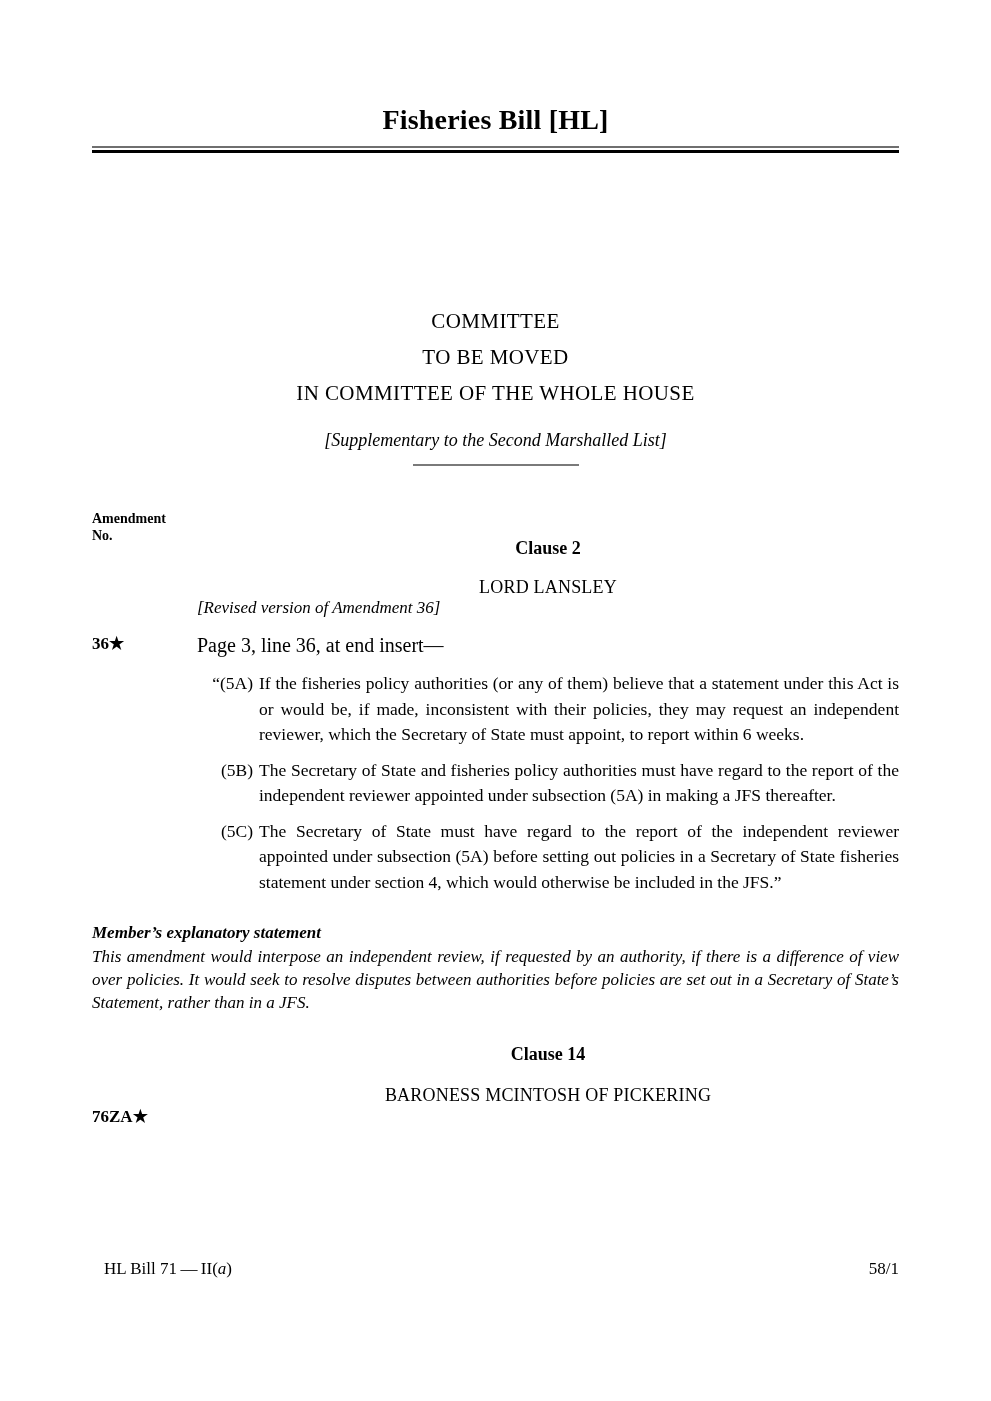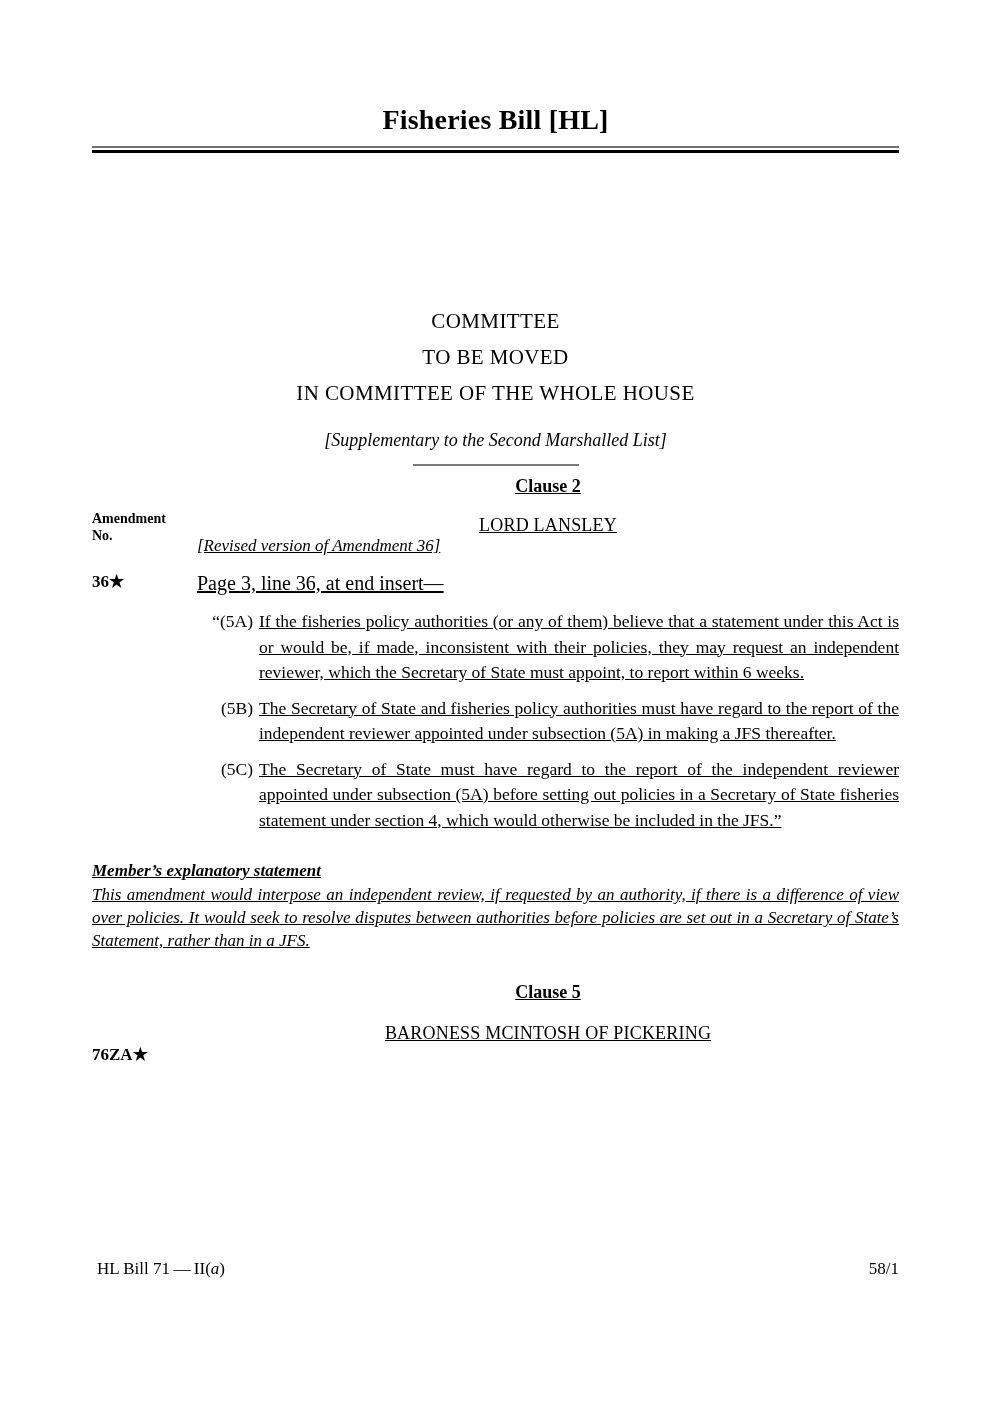--- a/index.html
+++ b/index.html
@@ -92,23 +92,22 @@
     top: 510px;
     font-size: 14px;
     font-weight: bold;
     line-height: 17px;
   }
 
   
   .content {
     position: absolute;
     left: 92px;
-    top: 476px;
-    width: 807px;
-    text-decoration: underline;
+    top: 538px;
+    width: 807px;
   }
 
   .clause-heading {
     text-align: center;
     font-size: 18px;
     font-weight: bold;
     margin: 0;
     padding-left: 105px;
   }
   .sponsor {
@@ -188,21 +187,21 @@
   
   .footer {
     position: absolute;
     left: 92px;
     top: 1259px;
     width: 807px;
     font-size: 17px;
   }
   .footer .left {
     position: absolute;
-    left: 5px;
+    left: 12px;
     top: 0;
     white-space: nowrap;
   }
   .footer .right {
     position: absolute;
     right: 0;
     top: 0;
   }
   .ital { font-style: italic; }
 </style>
@@ -255,21 +254,21 @@
       <div class="subpara">
         <span class="marker">(5C)</span><span>The Secretary of State must have regard to the report of the independent reviewer appointed under subsection (5A) before setting out policies in a Secretary of State fisheries statement under section 4, which would otherwise be included in the JFS.”</span>
       </div>
 
       <div class="explan">
         <span class="explan-head">Member’s explanatory statement</span><span>This amendment would interpose an independent review, if requested by an authority, if there is a difference of view over policies. It would seek to resolve disputes between authorities before policies are set out in a Secretary of State’s Statement, rather than in a JFS.</span>
       </div>
     </div>
 
     <div style="margin-top:30px;">
-      <div class="clause-heading">Clause 5</div>
+      <div class="clause-heading">Clause 14</div>
       <div class="sponsor" style="margin-top:20px;">BARONESS MCINTOSH OF PICKERING</div>
 
       <div class="amend-row" style="">
         <div class="amend-num"><span>76ZA</span><span class="amend-star">★</span></div>
       </div>
     </div>
 
   </div>
 
   <div class="footer">

